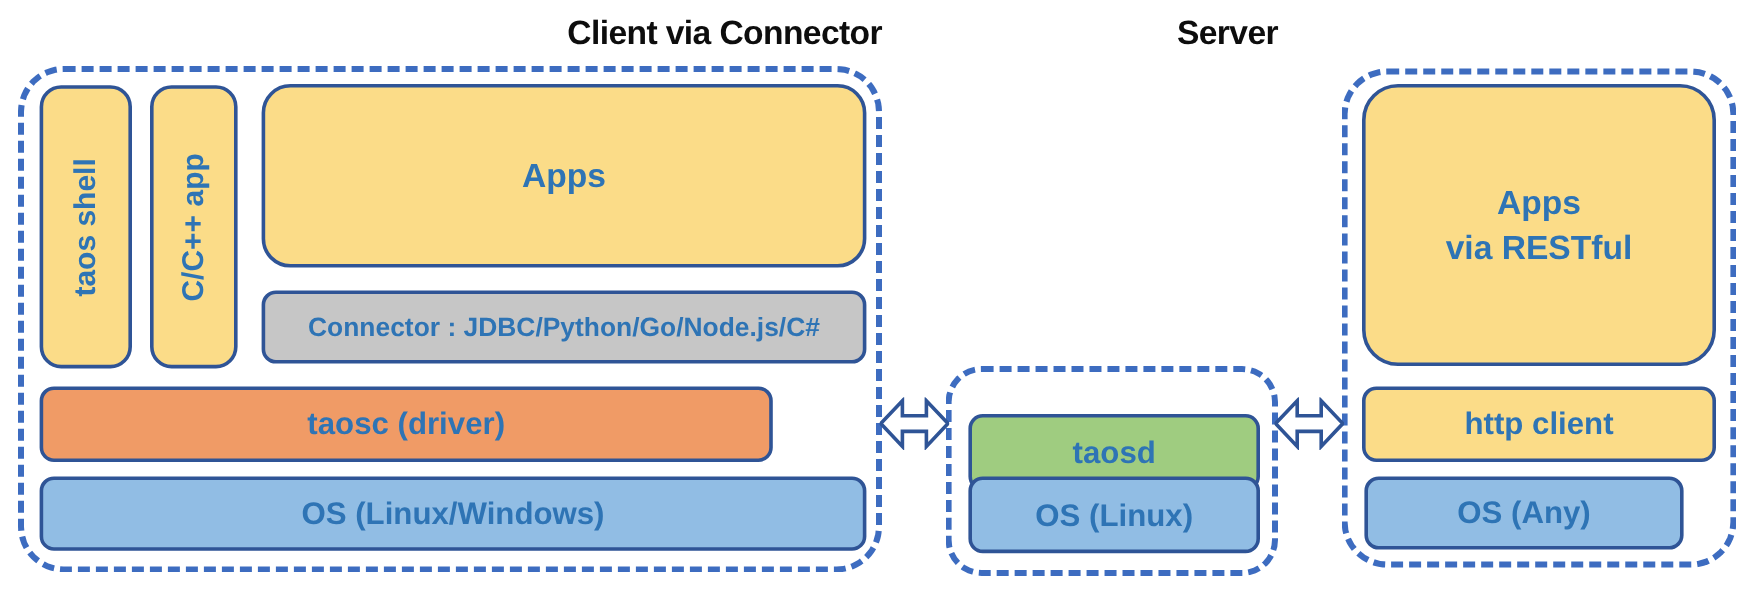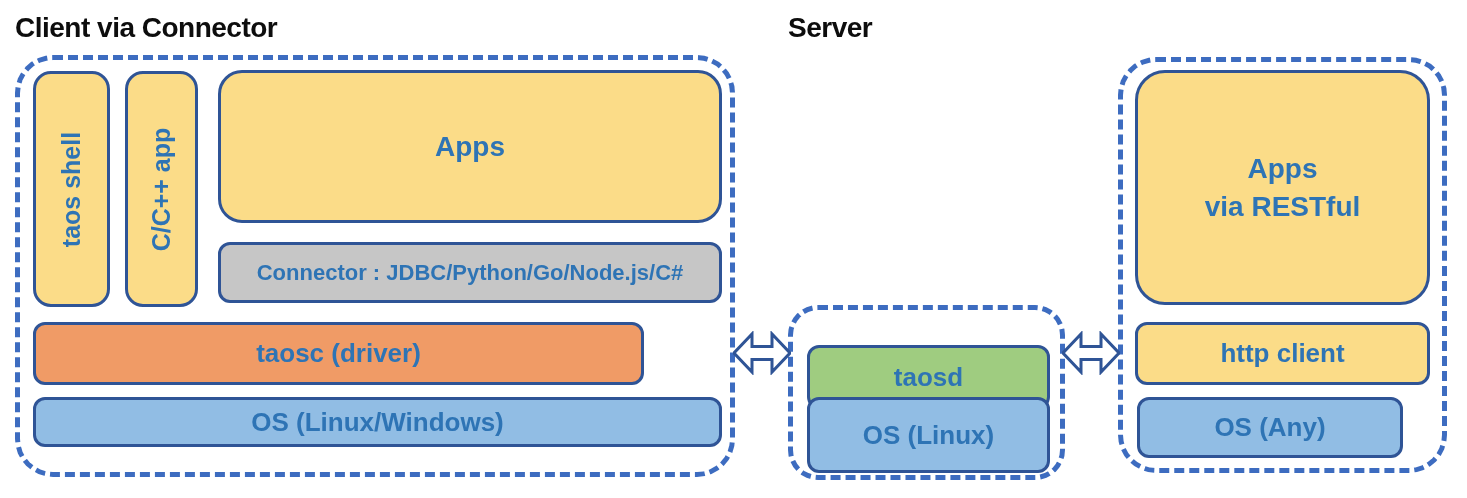--- a/index.html
+++ b/index.html
@@ -11,21 +11,21 @@
   .canvas {
     position: relative;
     width: 1467px;
     height: 498px;
     background: #ffffff;
     overflow: hidden;
   }
   .title {
     position: absolute;
     top: 12px;
-    text-align: left;
+    text-align: right;
     font-size: 28px;
     font-weight: bold;
     letter-spacing: -0.5px;
     color: var(--title_text, #0d0d0d);
   }
   .title.left   { left: 15px;  width: 720px; }
   .title.mid    { left: 788px; width: 277px; }
   .title.right  { left: 1118px; width: 330px; }
 
   .dashed-group {
@@ -51,24 +51,24 @@
     font-weight: bold;
     font-size: 26px;
     color: var(--label_text, #2e74b5);
   }
   
   .b-taos-shell { left: 33px;  top: 71px;  width: 77px;  height: 236px; border-radius: 18px; }
   .b-cpp-app    { left: 125px; top: 71px;  width: 73px;  height: 236px; border-radius: 18px; }
   .b-apps       { left: 218px; top: 70px;  width: 504px; height: 153px; border-radius: 24px; font-size: 28px; }
   .b-connector  { left: 218px; top: 242px; width: 504px; height: 61px;  font-size: 22px; }
   .b-taosc      { left: 33px;  top: 322px; width: 611px; height: 63px; }
-  .b-os-left    { left: 33px;  top: 397px; width: 689px; height: 50px; }
+  .b-os-left    { left: 33px;  top: 397px; width: 689px; height: 62px; }
   
   .b-taosd      { left: 807px; top: 323px; width: 243px; height: 64px; }
-  .b-os-server  { left: 807px; top: 397px; width: 243px; height: 76px; }
+  .b-os-server  { left: 807px; top: 397px; width: 243px; height: 64px; }
   
   .b-apps-rest  { left: 1135px; top: 70px;  width: 295px; height: 235px; border-radius: 30px; font-size: 28px; line-height: 1.35; }
   .b-http       { left: 1135px; top: 322px; width: 295px; height: 63px; }
   .b-os-right   { left: 1137px; top: 397px; width: 266px; height: 61px; }
 
   .vlabel {
     transform: rotate(-90deg);
     white-space: nowrap;
     font-size: 25px;
   }

